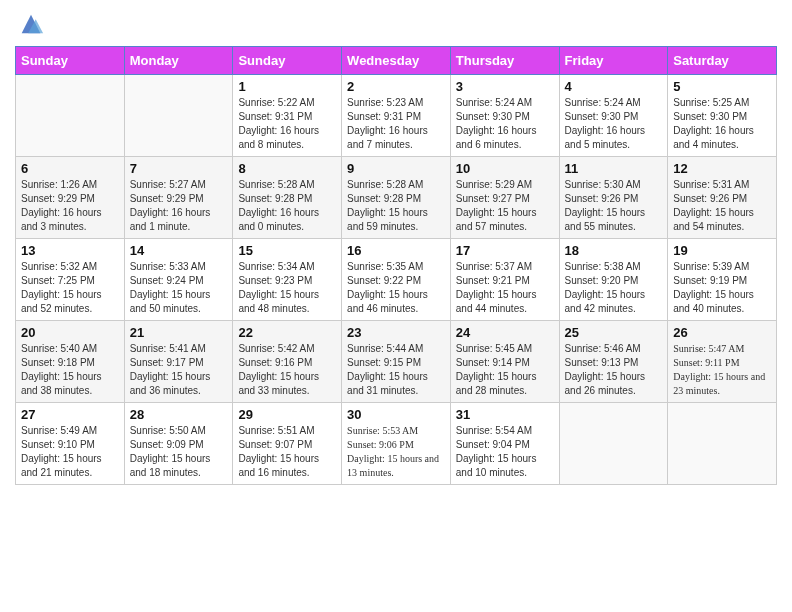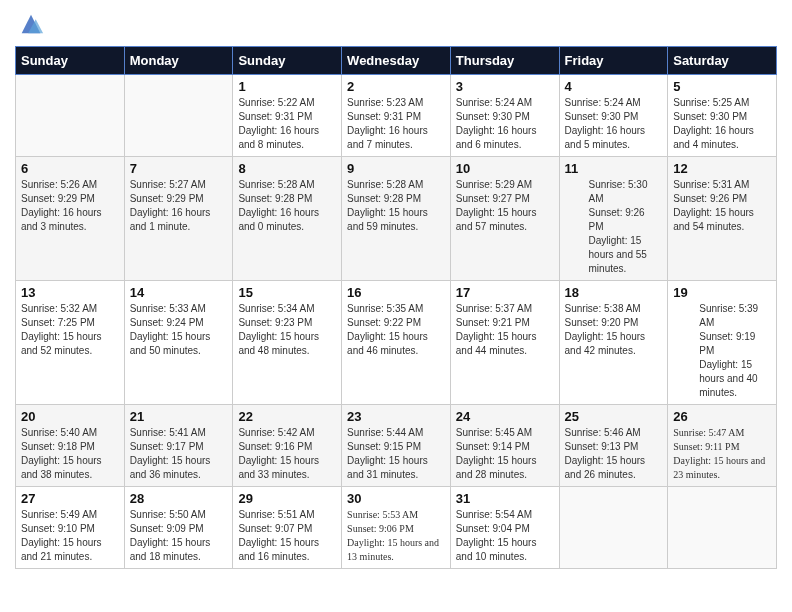--- a/index.html
+++ b/index.html
@@ -44,21 +44,21 @@
       font-size: 16px;
       color: #333;
       font-weight: normal;
     }
     .calendar {
       width: 100%;
       border-collapse: collapse;
       border: 1px solid #ccc;
     }
     .calendar th {
-      background-color: #0f172a;
+      background-color: #d946ef;
       color: #fff;
       font-size: 13px;
       font-weight: bold;
       padding: 6px 5px;
       text-align: left;
       border: 1px solid #5580cc;
     }
     .calendar td {
       vertical-align: top;
       border: 1px solid #ccc;
@@ -158,21 +158,21 @@
         <td>
           <span class="day-number">5</span>
           <div class="day-detail" style="white-space: pre-line;">Sunrise: 5:25 AM
 Sunset: 9:30 PM
 Daylight: 16 hours and 4 minutes.</div>
         </td>
       </tr>
       <tr class="week-row-alt">
         <td>
           <span class="day-number">6</span>
-          <div class="day-detail" style="white-space: pre-line;">Sunrise: 5:26 AM
+          <div class="day-detail" style="white-space: pre-line;">Sunrise: 1:26 AM
 Sunset: 9:29 PM
 Daylight: 16 hours and 3 minutes.</div>
         </td>
         <td>
           <span class="day-number">7</span>
           <div class="day-detail" style="white-space: pre-line;">Sunrise: 5:27 AM
 Sunset: 9:29 PM
 Daylight: 16 hours and 1 minute.</div>
         </td>
         <td>
@@ -188,21 +188,21 @@
 Daylight: 15 hours and 59 minutes.</div>
         </td>
         <td>
           <span class="day-number">10</span>
           <div class="day-detail" style="white-space: pre-line;">Sunrise: 5:29 AM
 Sunset: 9:27 PM
 Daylight: 15 hours and 57 minutes.</div>
         </td>
         <td>
           <span class="day-number">11</span>
-          <div class="day-detail" style="white-space: pre-line; margin-left: 24px;">Sunrise: 5:30 AM
+          <div class="day-detail" style="white-space: pre-line;">Sunrise: 5:30 AM
 Sunset: 9:26 PM
 Daylight: 15 hours and 55 minutes.</div>
         </td>
         <td>
           <span class="day-number">12</span>
           <div class="day-detail" style="white-space: pre-line;">Sunrise: 5:31 AM
 Sunset: 9:26 PM
 Daylight: 15 hours and 54 minutes.</div>
         </td>
       </tr>
@@ -238,21 +238,21 @@
 Daylight: 15 hours and 44 minutes.</div>
         </td>
         <td>
           <span class="day-number">18</span>
           <div class="day-detail" style="white-space: pre-line;">Sunrise: 5:38 AM
 Sunset: 9:20 PM
 Daylight: 15 hours and 42 minutes.</div>
         </td>
         <td>
           <span class="day-number">19</span>
-          <div class="day-detail" style="white-space: pre-line; margin-left: 26px;">Sunrise: 5:39 AM
+          <div class="day-detail" style="white-space: pre-line;">Sunrise: 5:39 AM
 Sunset: 9:19 PM
 Daylight: 15 hours and 40 minutes.</div>
         </td>
       </tr>
       <tr class="week-row-alt">
         <td>
           <span class="day-number">20</span>
           <div class="day-detail" style="white-space: pre-line;">Sunrise: 5:40 AM
 Sunset: 9:18 PM
 Daylight: 15 hours and 38 minutes.</div>

